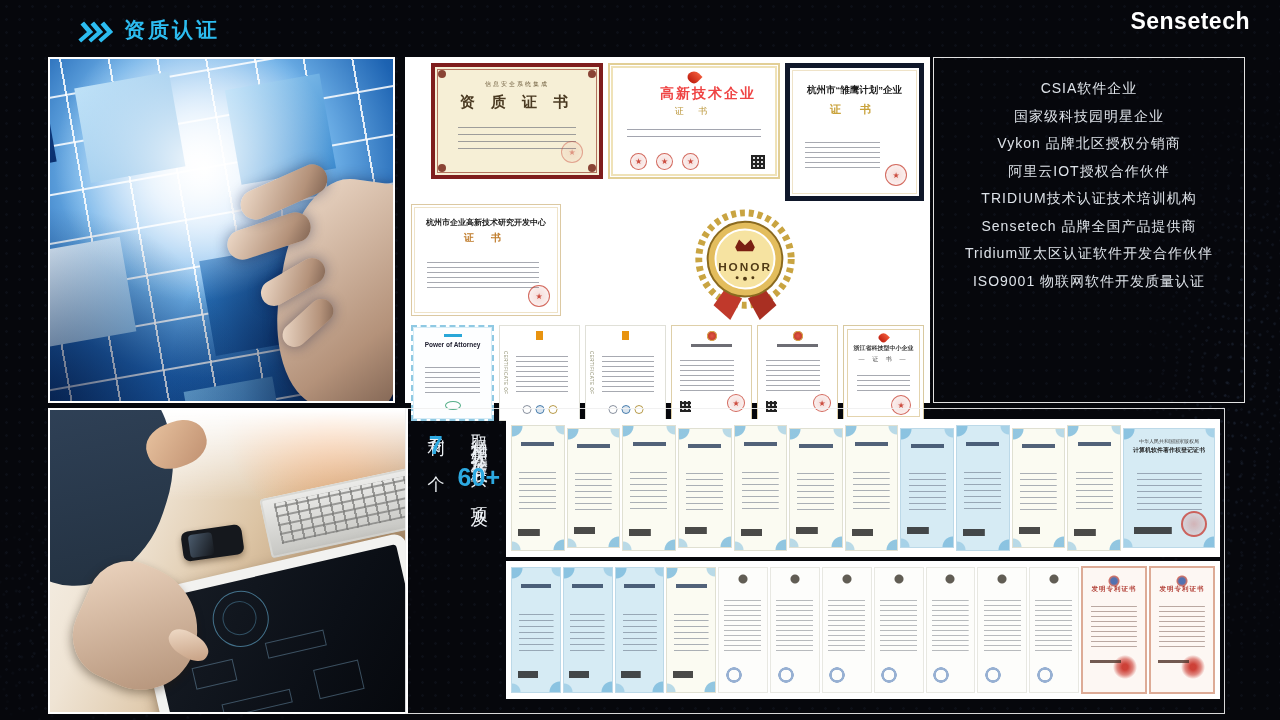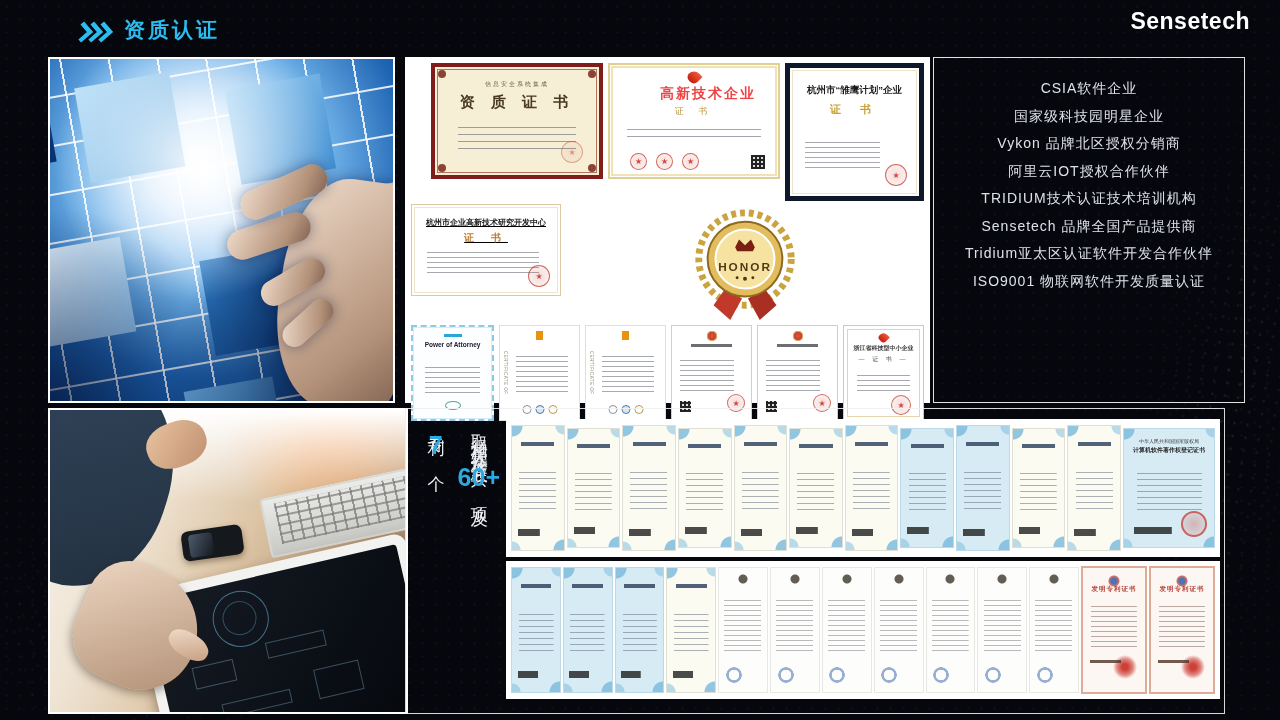--- a/index.html
+++ b/index.html
@@ -83,21 +83,21 @@
   .cA-title{font-size:15px;font-weight:bold;color:#4a3a22;letter-spacing:6px;margin-top:4px;}
   .cB{width:172px;height:116px;border:2px solid #e2cf96;box-shadow:inset 0 0 0 1px #fff,inset 0 0 0 3px #efe2b8;}
   .cB-title{font-size:14px;font-weight:bold;color:#ef4444;letter-spacing:2px;padding-left:28px;}
   .cB-sub{font-size:9px;color:#b99334;letter-spacing:6px;margin-top:2px;}
   .sealrow{position:absolute;left:12%;right:8%;bottom:7px;display:flex;gap:9px;align-items:center;}
   .sealrow .rseal{position:static;width:17px;height:17px;}
   .sealrow .qr{margin-left:auto;}
   .cC{flex:1;height:138px;border:5px solid #0f172a;box-shadow:inset 0 0 0 2px #fff,inset 0 0 0 3px #efe3c8;}
   .cC-title{font-size:9.5px;font-weight:bold;color:#1a1a1a;margin-top:16px;}
   .cC-sub{font-size:11px;font-weight:bold;color:#c9a23a;letter-spacing:8px;margin-top:5px;}
-  .cD{width:150px;height:92px;border:1px solid #dcc9a2;box-shadow:inset 0 0 0 2px #fff,inset 0 0 0 3px #efe3c8;text-decoration:underline;}
+  .cD{width:150px;height:112px;border:1px solid #dcc9a2;box-shadow:inset 0 0 0 2px #fff,inset 0 0 0 3px #efe3c8;}
   .cD-title{font-size:8px;font-weight:bold;color:#1a1a1a;margin-top:12px;padding:0 8px;}
   .cD-sub{font-size:10px;font-weight:bold;color:#bf7b2a;letter-spacing:7px;margin-top:3px;}
   .medalbox{flex:1;height:118px;display:flex;align-items:center;justify-content:center;}
   .cE{width:163px;height:112px;border:2px solid #b5dca6;box-shadow:inset 0 0 0 1px #e6f4e0;}
   .badge{width:16px;height:16px;border-radius:50%;background:#2f7fc1;color:#fff;font-size:4.5px;font-weight:bold;
          display:flex;align-items:center;justify-content:center;margin:5px auto 3px;}
   .cE-title{font-size:11px;font-weight:bold;color:#111;letter-spacing:2px;}
   .r3 .cert{flex:1;height:96px;}
   .poa{border:2px dashed #8fc9e3;box-shadow:inset 0 0 0 1px #d6ecf6;background:#fdfeff;}
   .poa-logo{width:18px;height:3px;background:#2aa7d8;margin:7px auto 4px;}

